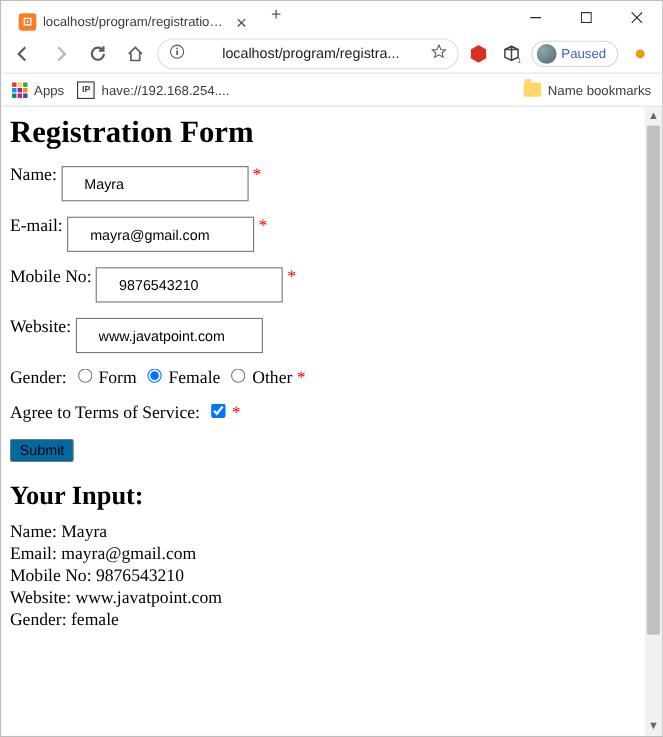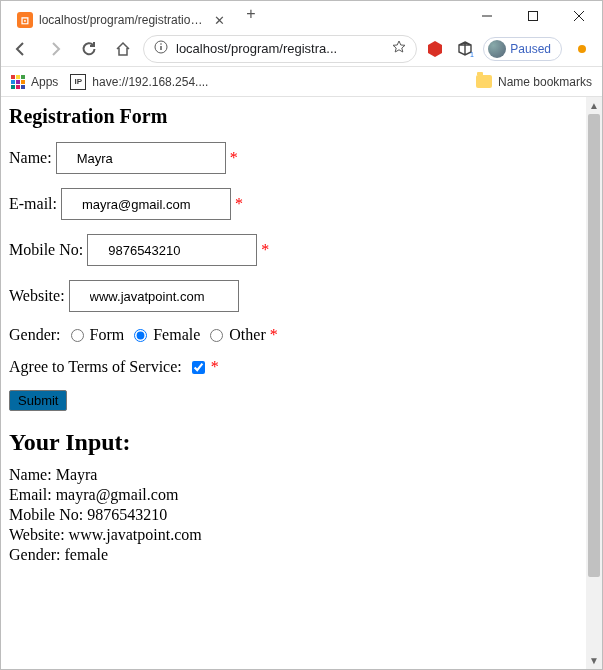--- a/index.html
+++ b/index.html
@@ -11,42 +11,42 @@
   .tab-title { font-size: 12px; color: #3b3b3b; white-space: nowrap; overflow: hidden; text-overflow: ellipsis; flex: 1; }
   .tab-close { color: #555; font-size: 13px; padding: 0 2px; }
   .newtab { width: 28px; display: flex; align-items: center; justify-content: center; font-size: 16px; color: #555; margin-top: 4px; }
   .spacer { flex: 1; }
   .winbtn { width: 46px; height: 30px; display: flex; align-items: center; justify-content: center; color: #222; }
   .winbtn svg { width: 10px; height: 10px; }
   .toolbar { height: 36px; display: flex; align-items: center; padding: 0 6px; border-bottom: 1px solid #e2e2e2; gap: 6px; }
   .tbtn { width: 28px; height: 28px; display: flex; align-items: center; justify-content: center; color: #5a5a5a; border-radius: 50%; }
   .tbtn.disabled { color: #b8b8b8; }
   .omnibox { flex: 1; height: 28px; border: 1px solid #dcdcdc; border-radius: 14px; display: flex; align-items: center; padding: 0 10px; gap: 8px; color: #5a5a5a; font-size: 13px; overflow: hidden; }
-  .omnibox .url { flex: 1; white-space: nowrap; overflow: hidden; text-overflow: ellipsis; color: #202124; }
+  .omnibox .url { flex: 1; white-space: nowrap; overflow: hidden; text-overflow: ellipsis; color: #202124; margin-left: 26px; }
   .ext { width: 24px; height: 24px; display: flex; align-items: center; justify-content: center; }
   .paused { display: flex; align-items: center; gap: 4px; border: 1px solid #cfd6e4; border-radius: 14px; padding: 2px 10px 2px 4px; color: #3b62c0; font-size: 12px; }
   .paused .avatar { width: 18px; height: 18px; border-radius: 50%; background: radial-gradient(circle at 30% 30%, #8aa, #567); }
   .menu-dot { width: 8px; height: 8px; border-radius: 50%; background: #f29900; }
   .bookmarks { height: 30px; display: flex; align-items: center; padding: 0 10px; gap: 12px; border-bottom: 1px solid #e2e2e2; font-size: 12px; color: #3b3b3b; }
   .apps-icon { display: grid; grid-template-columns: repeat(3,4px); grid-template-rows: repeat(3,4px); gap: 1px; }
   .apps-icon span:nth-child(1){background:#e53935}.apps-icon span:nth-child(2){background:#fdd835}.apps-icon span:nth-child(3){background:#43a047}
   .apps-icon span:nth-child(4){background:#1e88e5}.apps-icon span:nth-child(5){background:#8e24aa}.apps-icon span:nth-child(6){background:#fb8c00}
   .apps-icon span:nth-child(7){background:#00897b}.apps-icon span:nth-child(8){background:#d81b60}.apps-icon span:nth-child(9){background:#3949ab}
   .ip-icon { width:16px; height:16px; background:#fff; border:1px solid #333; font-size:8px; font-weight:bold; display:flex; align-items:center; justify-content:center; font-family: Arial; }
   .bm-spacer { flex: 1; }
   .folder { width: 16px; height: 13px; background: #ffd667; border-radius: 2px; position: relative; }
   .folder::before { content:""; position:absolute; top:-3px; left:1px; width:6px; height:3px; background:#ffd667; border-radius:1px 1px 0 0; }
   .content-wrap { flex:1; display:flex; overflow:hidden; }
   .content { flex:1; overflow-y: auto; padding: 0 8px 8px 8px; font-family: "Times New Roman", serif; font-size: 16px; color: #000; }
-  .content h2 { font-size: 20px; margin: 8px 0 12px 0; font-weight: bold; }
+  .content h2 { font-size: 28px; margin: 8px 0 12px 0; font-weight: bold; }
   .content h3 { font-size: 17px; margin: 18px 0 8px 0; font-weight: bold; }
   .content h2.your-input { font-size: 24px; margin: 18px 0 10px 0; }
   .error { color: #ff0000; }
   .required-note { color: #ff0000; margin-bottom: 14px; }
-  .row { margin: 14px 0; display: flex; align-items: center; gap: 4px; flex-wrap: wrap; }
+  .row { margin: 14px 0; display: flex; align-items: flex-start; gap: 4px; flex-wrap: wrap; }
   .row label.fl { font-size: 16px; }
   .row input[type=text] { font-family: Arial; font-size: 13px; padding: 1px 20px; border: 1px solid #767676; width: 170px; height: 32px; }
   .row input[type=radio], .row input[type=checkbox] { margin: 0 2px 0 6px; }
   .submit { font-family: Arial; font-size: 13px; padding: 2px 8px; border: 1px solid #767676; background: #0369a1; border-radius: 2px; }
   .output p { margin: 2px 0; }
   .scrollbar { width: 16px; background: #f1f1f1; display:flex; flex-direction:column; }
   .scrollbar .arrow { height: 17px; display:flex; align-items:center; justify-content:center; color:#666; font-size:10px; }
   .scrollbar .track { flex:1; position:relative; }
   .scrollbar .thumb { position:absolute; left:2px; right:2px; top:0; height:86%; background:#c1c1c1; border-radius:2px; }
 </style>

